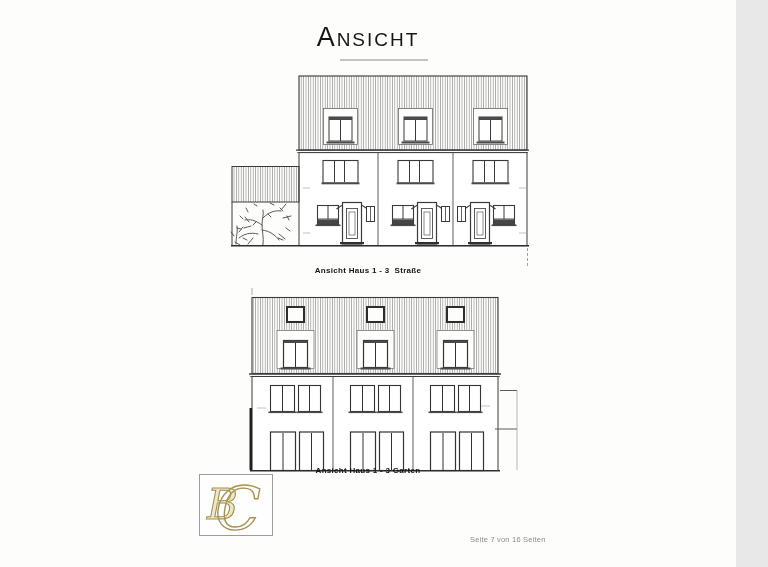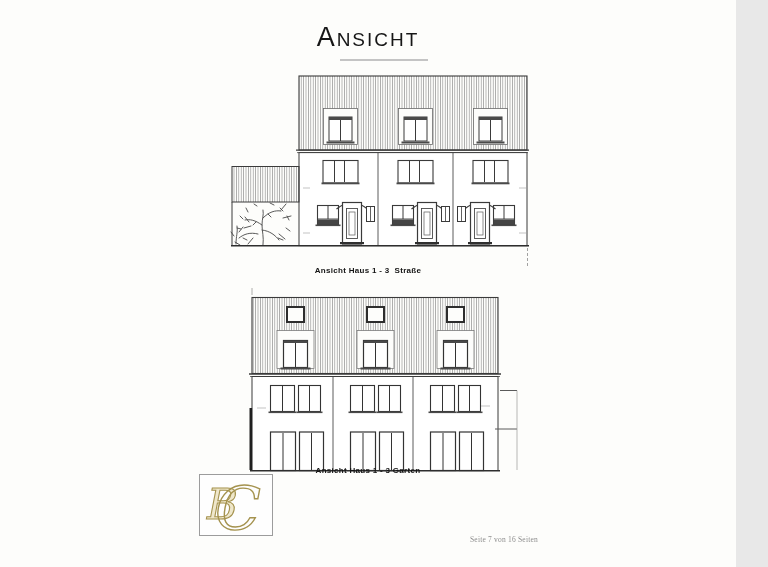--- a/index.html
+++ b/index.html
@@ -10,21 +10,21 @@
   #title-underline{position:absolute;left:340px;top:59px;width:88px;height:2px;background:#c4c4c4;}
   .caption{position:absolute;left:0;right:0;text-align:center;font-size:8px;font-weight:bold;
            color:#141414;letter-spacing:.3px;white-space:pre;}
   #caption-street{top:266px;}
   #caption-garden{top:466px;}
   .drawing{position:absolute;}
   #logo-box{position:absolute;left:199px;top:474px;width:72px;height:60px;background:#fefefe;
             border:1px solid #9c9c9c;z-index:5;}
   #logo-wordmark{position:absolute;left:188px;top:534px;width:110px;z-index:5;
                  font-family:"Liberation Serif",serif;font-size:19px;color:#96928b;letter-spacing:.5px;margin-top:38px;}
-  #footer{position:absolute;left:470px;top:535px;font-size:7.5px;color:#8d8d8d;letter-spacing:.2px;font-family:Liberation Serif, serif;}
+  #footer{position:absolute;left:470px;top:535px;font-size:7.5px;color:#8d8d8d;letter-spacing:.2px;}
   svg{display:block;}
 </style>
 </head>
 <body>
 
 <div id="page">
 
   <div id="title">Ansicht</div>
   <div id="title-underline"></div>
 

